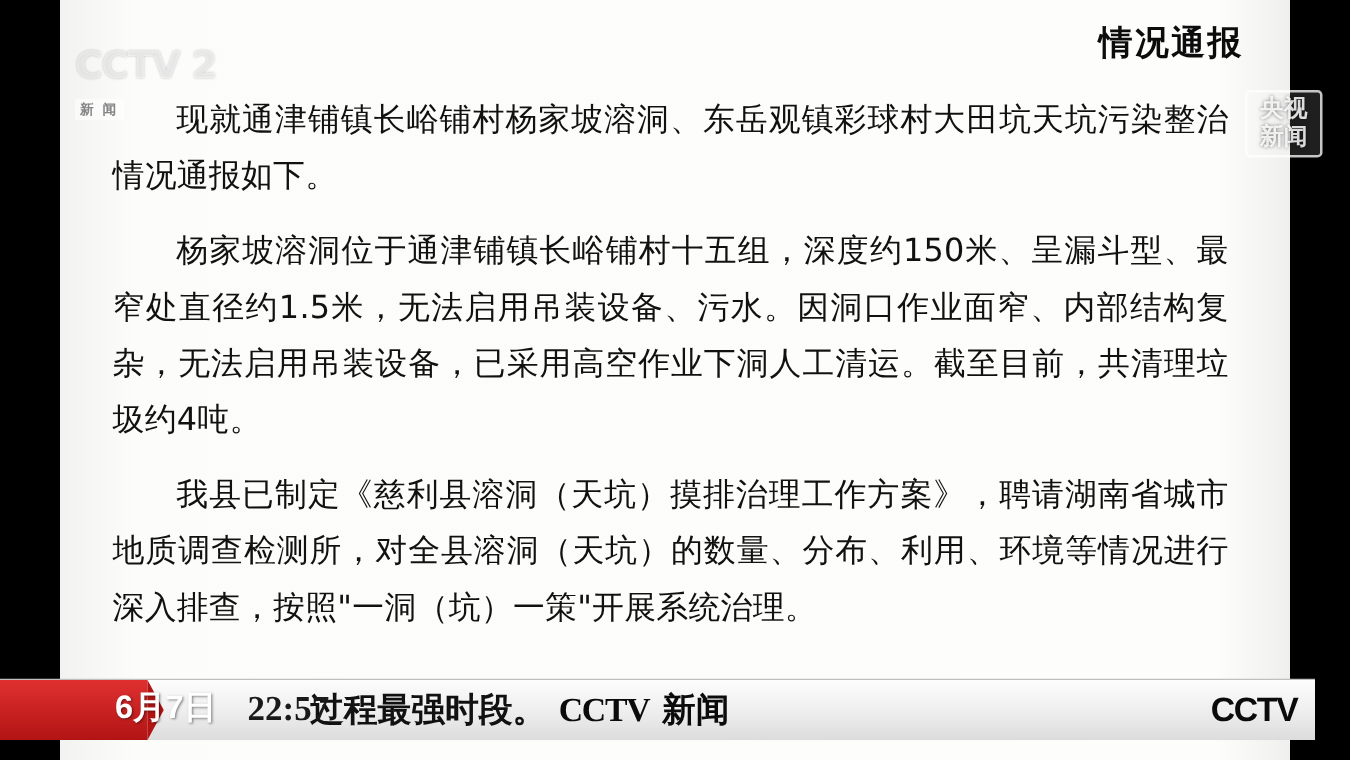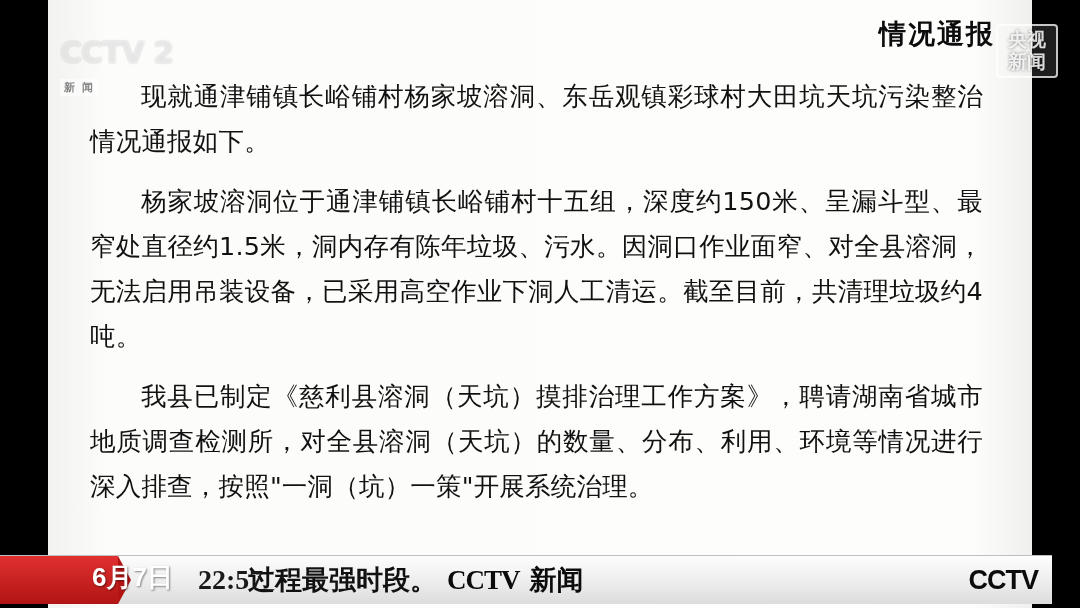--- a/index.html
+++ b/index.html
@@ -106,27 +106,28 @@
   }
   #watermark-right .wm-box {
     border: 2px solid rgba(255,255,255,0.75);
     border-radius: 4px;
     padding: 3px 2px;
     font-size: 19px;
     font-weight: bold;
     line-height: 22px;
     background: rgba(255,255,255,0.12);
     text-shadow: 0 0 3px rgba(0,0,0,0.5);
+    margin-top: 48px;
   }
 
   
   #ticker {
     position: absolute;
     left: 0;
-    bottom: 4px;
+    bottom: 16px;
     width: 1052px;
     height: 48px;
     background: linear-gradient(180deg, #fdfdfd 0%, #ededed 55%, #dcdcdc 100%);
     display: flex;
     align-items: center;
     overflow: hidden;
     border-top: 1px solid #bfbfbf;
   }
   #ticker-flag {
     width: 118px;
@@ -204,21 +205,21 @@
 
 <div id="screen">
 
   <div class="side-bar left"></div>
   <div class="side-bar right"></div>
 
   <div id="doc-page">
     <div id="doc-inner">
       <div id="doc-title">情况通报</div>
       <p class="doc-para">现就通津铺镇长峪铺村杨家坡溶洞、东岳观镇彩球村大田坑天坑污染整治情况通报如下。</p>
-      <p class="doc-para">杨家坡溶洞位于通津铺镇长峪铺村十五组，深度约150米、呈漏斗型、最窄处直径约1.5米，洞内存有陈年垃圾、污水。因洞口作业面窄、对全县溶洞，无法启用吊装设备，已采用高空作业下洞人工清运。截至目前，共清理垃圾约4吨。</p>
+      <p class="doc-para">杨家坡溶洞位于通津铺镇长峪铺村十五组，深度约150米、呈漏斗型、最窄处直径约1.5米，无法启用吊装设备、污水。因洞口作业面窄、内部结构复杂，无法启用吊装设备，已采用高空作业下洞人工清运。截至目前，共清理垃圾约4吨。</p>
       <p class="doc-para">我县已制定《慈利县溶洞（天坑）摸排治理工作方案》，聘请湖南省城市地质调查检测所，对全县溶洞（天坑）的数量、分布、利用、环境等情况进行深入排查，按照"一洞（坑）一策"开展系统治理。</p>
     </div>
   </div>
 
   <div id="watermark-left">
     <div class="wm-main">CCTV 2</div>
     <div class="wm-sub">新 闻</div>
   </div>
 
   <div id="watermark-right">

